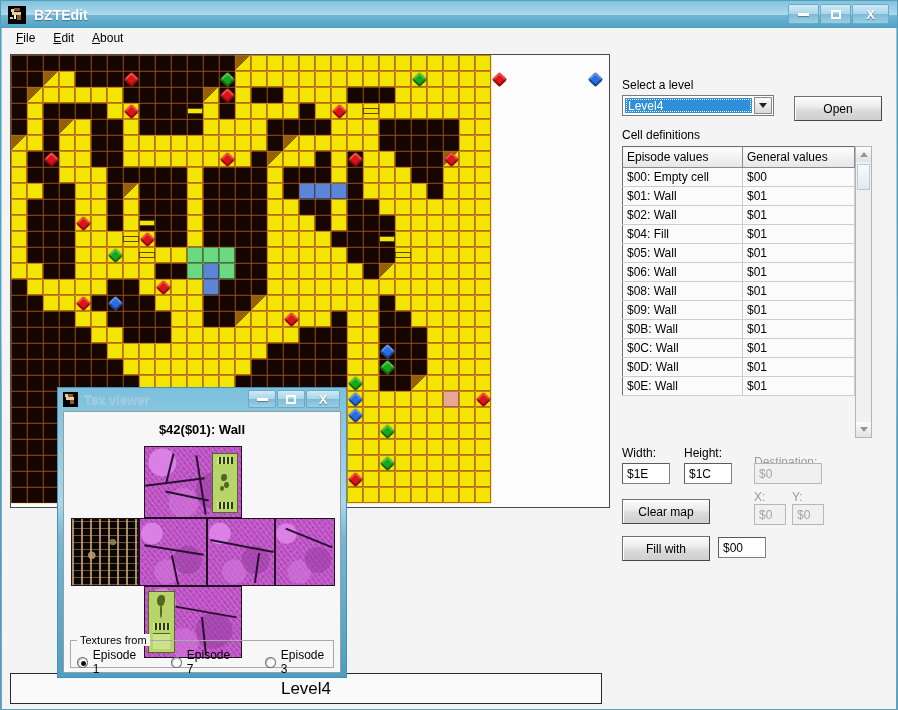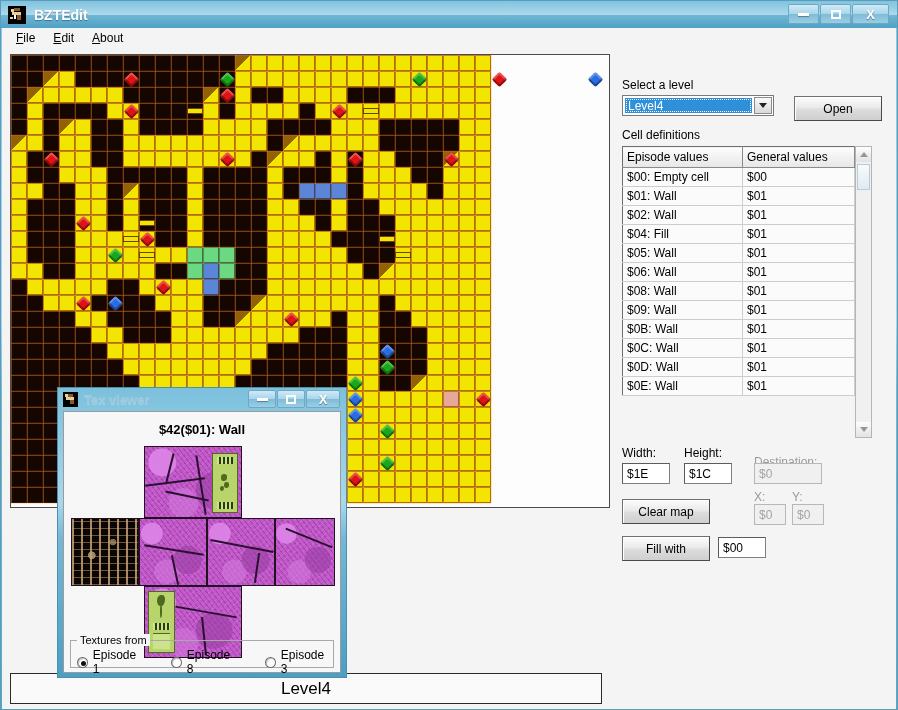--- a/index.html
+++ b/index.html
@@ -1413,21 +1413,21 @@
 
         <div id="groupbox">
           <span class="gb-title">Textures from</span>
           <div class="radio-row">
             <label class="radio on">
                 <span class="dot"></span>
                 <span>Episode 1</span>
               </label>
             <label class="radio">
                 <span class="dot"></span>
-                <span>Episode 8</span>
+                <span>Episode 7</span>
               </label>
             <label class="radio">
                 <span class="dot"></span>
                 <span>Episode 3</span>
               </label>
           </div>
         </div>
       </div>
     </div>
 

